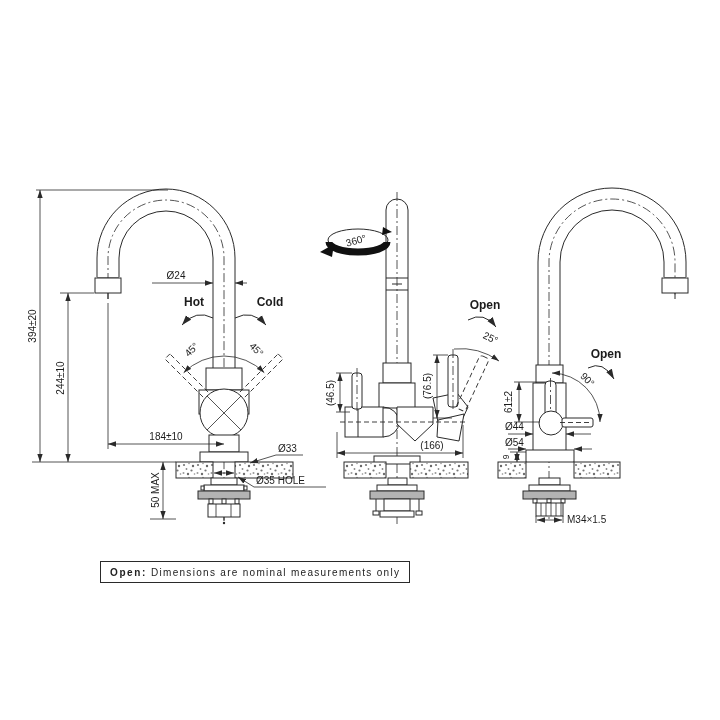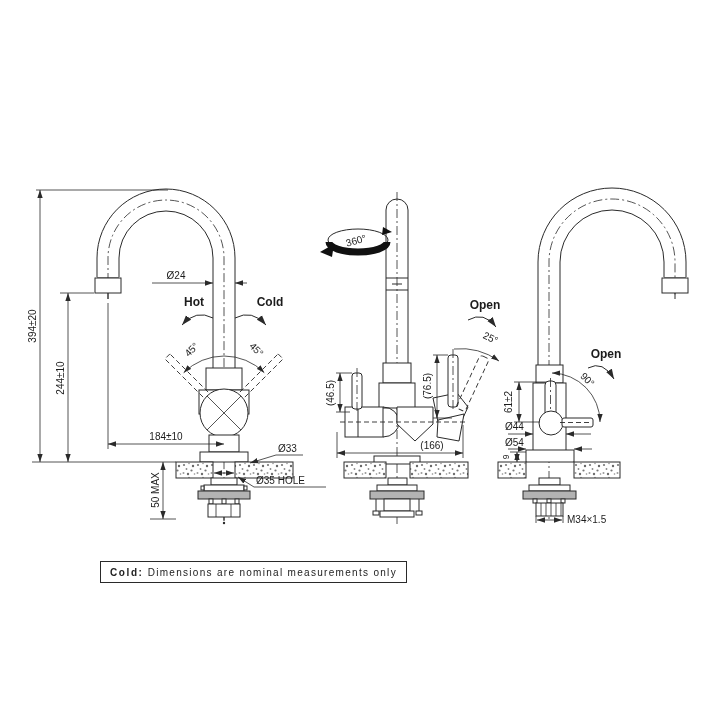--- a/index.html
+++ b/index.html
@@ -288,14 +288,14 @@
       <path class="lnT" d="M 517 452 L 517 462" marker-start="url(#mas)" marker-end="url(#ma)"></path>
       <text class="dimS" text-anchor="middle" transform="translate(509 457) rotate(-90)">9</text>
       <line class="lnT" x1="536" y1="516" x2="536" y2="523"></line>
       <line class="lnT" x1="563" y1="516" x2="563" y2="523"></line>
       <path class="lnT" d="M 537 520 L 562 520" marker-start="url(#mas)" marker-end="url(#ma)"></path>
       <text class="dim" x="567" y="523">M34×1.5</text>
     </g>
   </g>
 </svg>
 
-<div id="note-box"><b>Cold:</b><span> Dimensions are nominal measurements only</span></div>
+<div id="note-box"><b>Open:</b><span> Dimensions are nominal measurements only</span></div>
 </div>
 
 </body></html>

